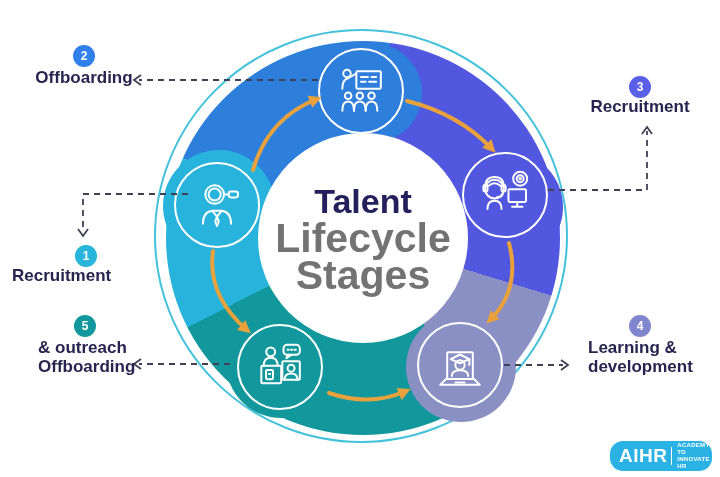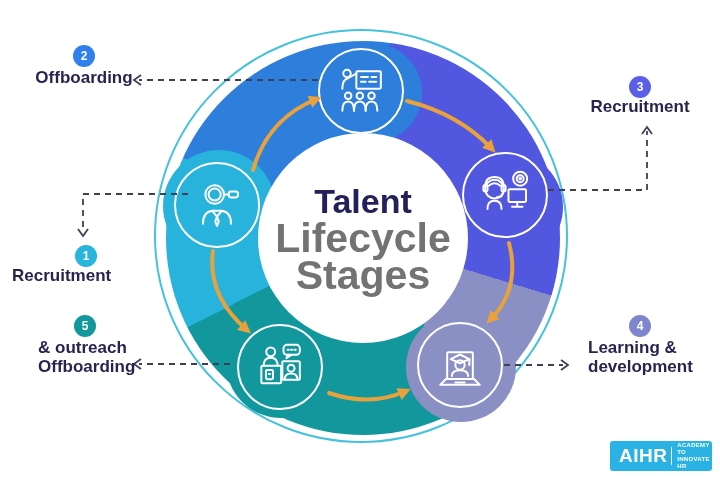--- a/index.html
+++ b/index.html
@@ -52,21 +52,21 @@
   .lbl-recruitment{left:12px;top:266px;width:130px;text-align:left;}
   .lbl-offboarding{left:38px;top:338px;width:150px;text-align:left;}
   .lbl-learning{left:588px;top:338px;width:140px;text-align:left;}
   .b1{left:75px;top:245px;background:#29B4DC;}
   .b2{left:73px;top:45px;background:#2F80ED;}
   .b3{left:629px;top:76px;background:#5A5FE8;}
   .b4{left:629px;top:315px;background:#7F86CE;}
   .b5{left:74px;top:315px;background:#12989C;}
 
   
-  .logo{position:absolute;left:610px;top:441px;width:102px;height:30px;border-radius:3px;
+  .logo{position:absolute;left:610px;top:441px;width:102px;height:30px;border-radius:13px;
         background:#2AB2E5;display:flex;align-items:center;z-index:12;}
   .logo .brand{color:#ffffff;font-size:19px;font-weight:bold;padding-left:9px;letter-spacing:0.5px;}
   .logo .divider{width:1px;height:18px;background:#ffffff;margin:0 5px 0 4px;}
   .logo .tagline{display:flex;flex-direction:column;color:#ffffff;font-size:6px;
                  font-weight:bold;line-height:7px;letter-spacing:0.3px;}
 </style>
 </head>
 <body>
 
 <div id="canvas">

